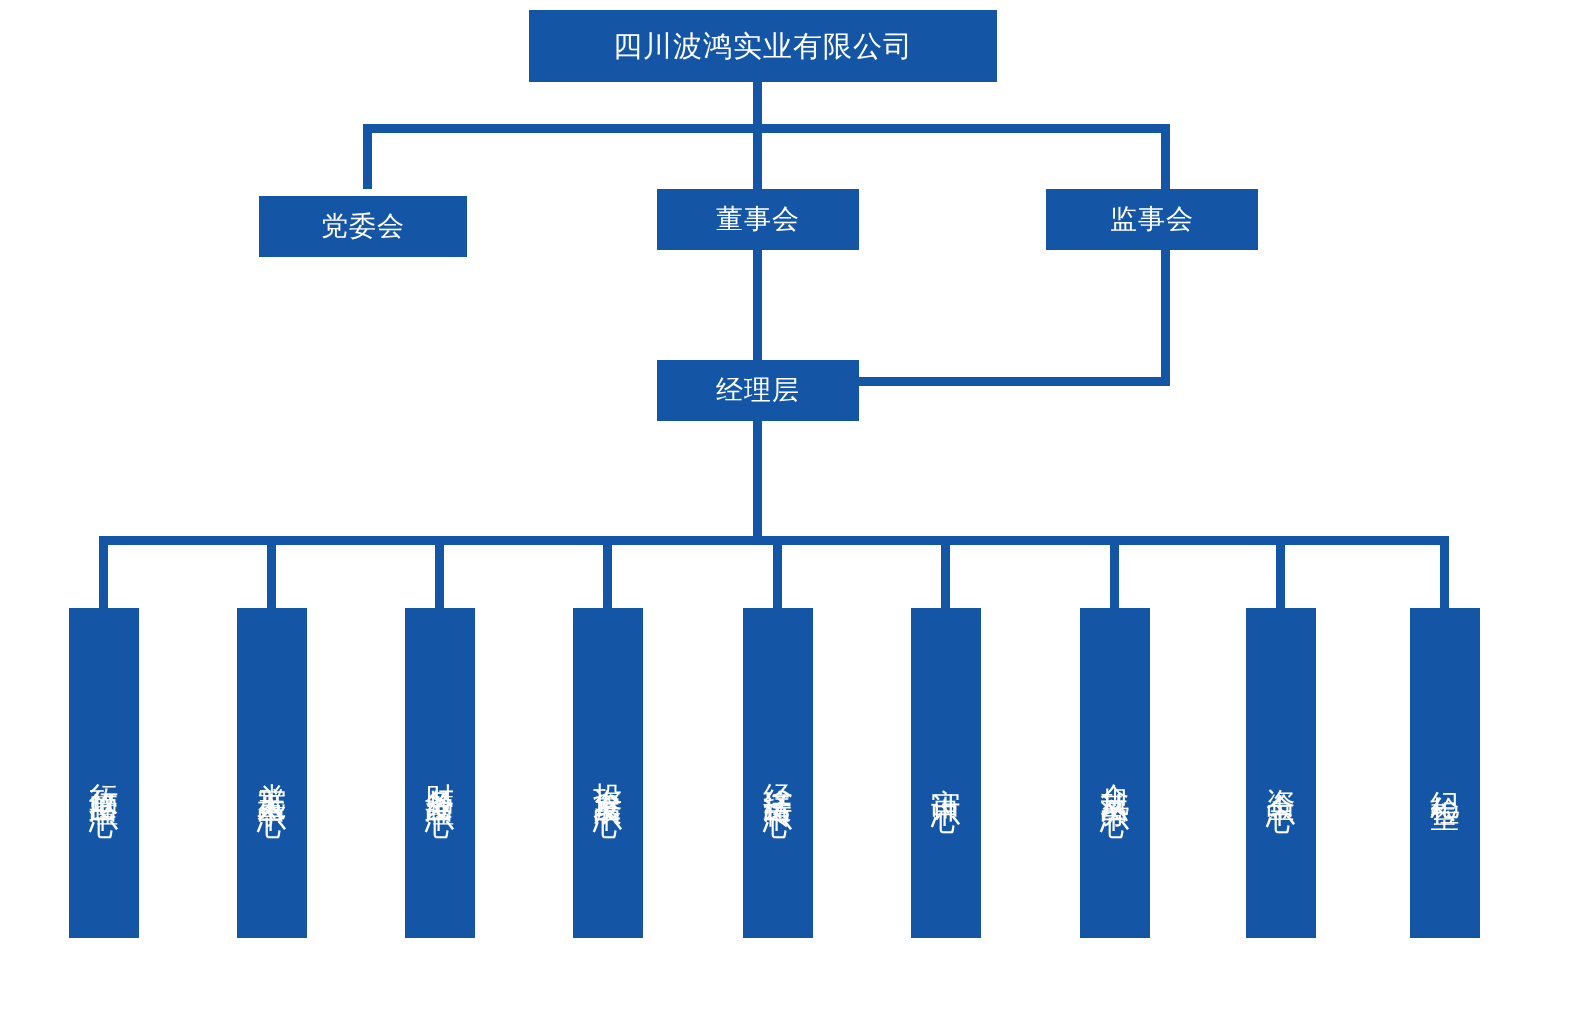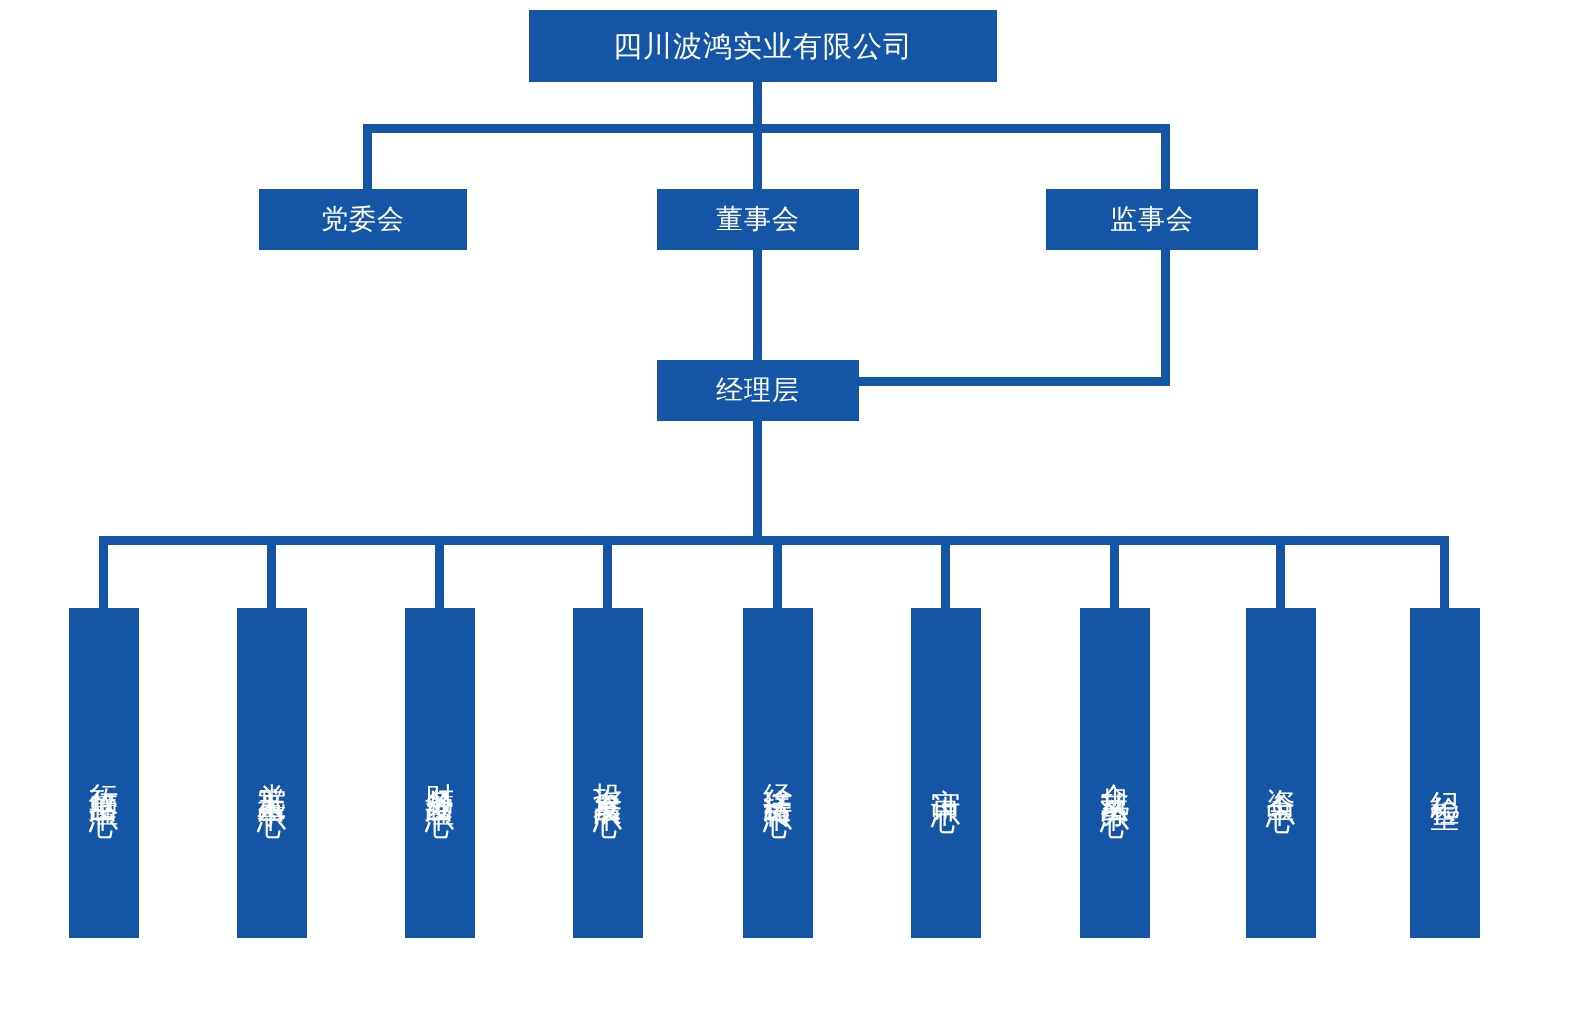--- a/index.html
+++ b/index.html
@@ -63,21 +63,21 @@
   <div class="conn" style="left:753px; top:82px; width:9px; height:46px;"></div>
 
   <div class="conn" style="left:363px; top:124px; width:807px; height:9px;"></div>
 
   <div class="conn" style="left:363px; top:124px; width:9px; height:65px;"></div>
 
   <div class="conn" style="left:753px; top:124px; width:9px; height:65px;"></div>
 
   <div class="conn" style="left:1161px; top:124px; width:9px; height:65px;"></div>
 
-  <div class="node horizontal" style="left:259px; top:189px; width:208px; height:61px;">
+  <div class="node horizontal" style="left:259px; top:196px; width:208px; height:61px;">
     <span>党委会</span>
   </div>
 
   <div class="node horizontal" style="left:657px; top:189px; width:202px; height:61px;">
     <span>董事会</span>
   </div>
 
   <div class="node horizontal" style="left:1046px; top:189px; width:212px; height:61px;align-items:center;">
     <span>监事会</span>
   </div>

